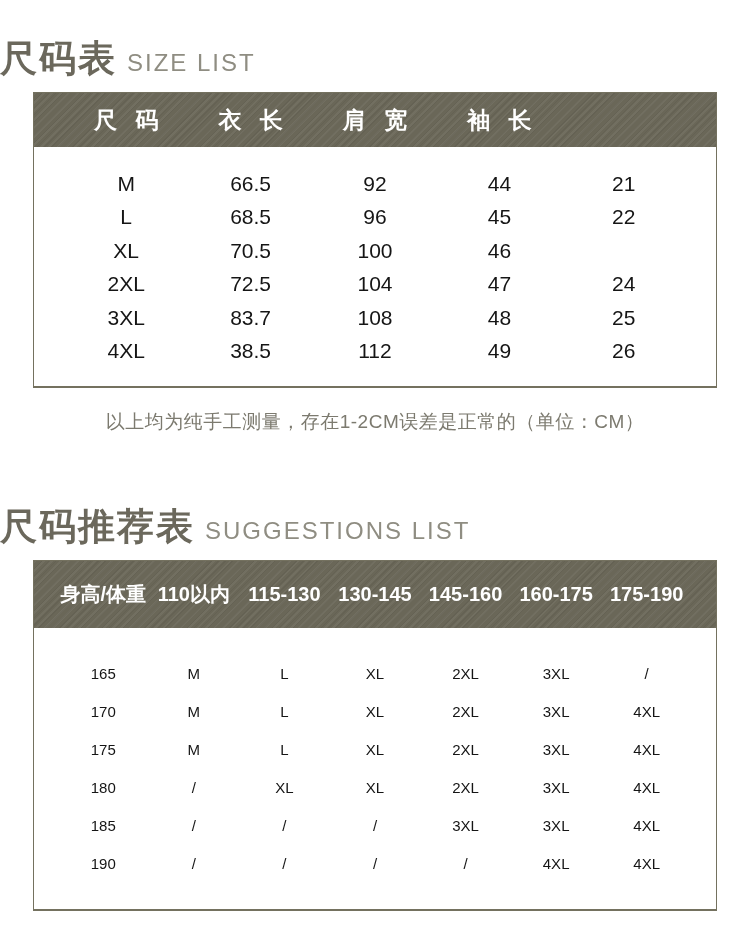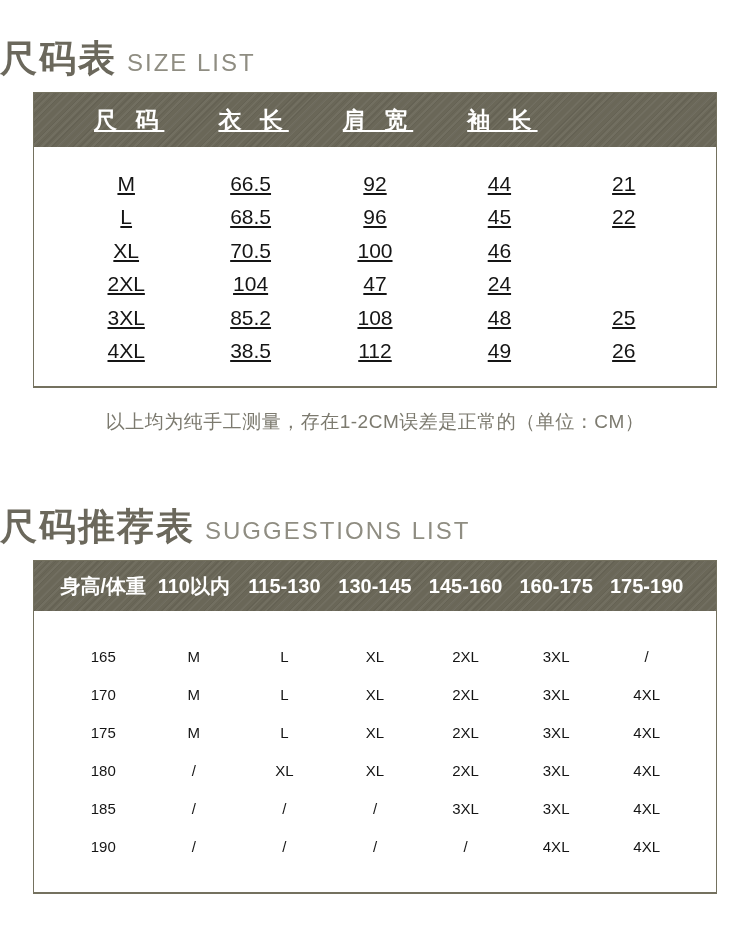--- a/index.html
+++ b/index.html
@@ -34,28 +34,28 @@
     background:#fff;
   }
   .thead{
     background-color:var(--header-bg);
     background-image:
       repeating-linear-gradient(135deg, rgba(255,255,255,0.05) 0 2px, rgba(255,255,255,0) 2px 6px),
       repeating-linear-gradient(135deg, rgba(0,0,0,0.05) 0 1px, rgba(0,0,0,0) 1px 5px);
     color:#ffffff;font-weight:bold;
   }
   .thead-5{height:54px;font-size:23px;padding:0 30px;}
-  .thead-7{height:50px;font-size:20px;padding:0 24px;}
+  .thead-7{height:67px;font-size:20px;padding:0 24px;}
   .thead .trow{height:100%;}
   .thead-5 .tcell{letter-spacing:6px;text-indent:6px;}
   .tbody{color:var(--text);}
   .tbody-5{padding:20px 30px 18px 30px;font-size:21px;}
   .tbody-7{padding:26px 24px 27px 24px;font-size:15px;}
   .trow{display:grid;align-items:center;text-align:center;}
-  .cols-5{grid-template-columns:repeat(5,1fr);text-decoration:underline;}
+  .cols-5{grid-template-columns:repeat(5,1fr);}
   .cols-7{grid-template-columns:repeat(7,1fr);}
   .tbody-5 .trow{height:33.5px;}
   .tbody-7 .trow{height:38px;}
   .tcell{display:block;white-space:nowrap;}
   .note{
     margin-top:21px;text-align:center;
     font-size:19px;color:var(--note);letter-spacing:0.5px;
   }
   .gap{height:68px;}
 </style>
@@ -93,27 +93,28 @@
           <span class="tcell">22</span>
         </div>
         <div class="trow cols-5">
           <span class="tcell">XL</span>
           <span class="tcell">70.5</span>
           <span class="tcell">100</span>
           <span class="tcell">46</span>
         </div>
         <div class="trow cols-5">
           <span class="tcell">2XL</span>
+          <span class="tcell">72.5</span>
           <span class="tcell">104</span>
           <span class="tcell">47</span>
           <span class="tcell">24</span>
         </div>
         <div class="trow cols-5">
           <span class="tcell">3XL</span>
-          <span class="tcell">85.2</span>
+          <span class="tcell">83.7</span>
           <span class="tcell">108</span>
           <span class="tcell">48</span>
           <span class="tcell">25</span>
         </div>
         <div class="trow cols-5">
           <span class="tcell">4XL</span>
           <span class="tcell">38.5</span>
           <span class="tcell">112</span>
           <span class="tcell">49</span>
           <span class="tcell">26</span>

